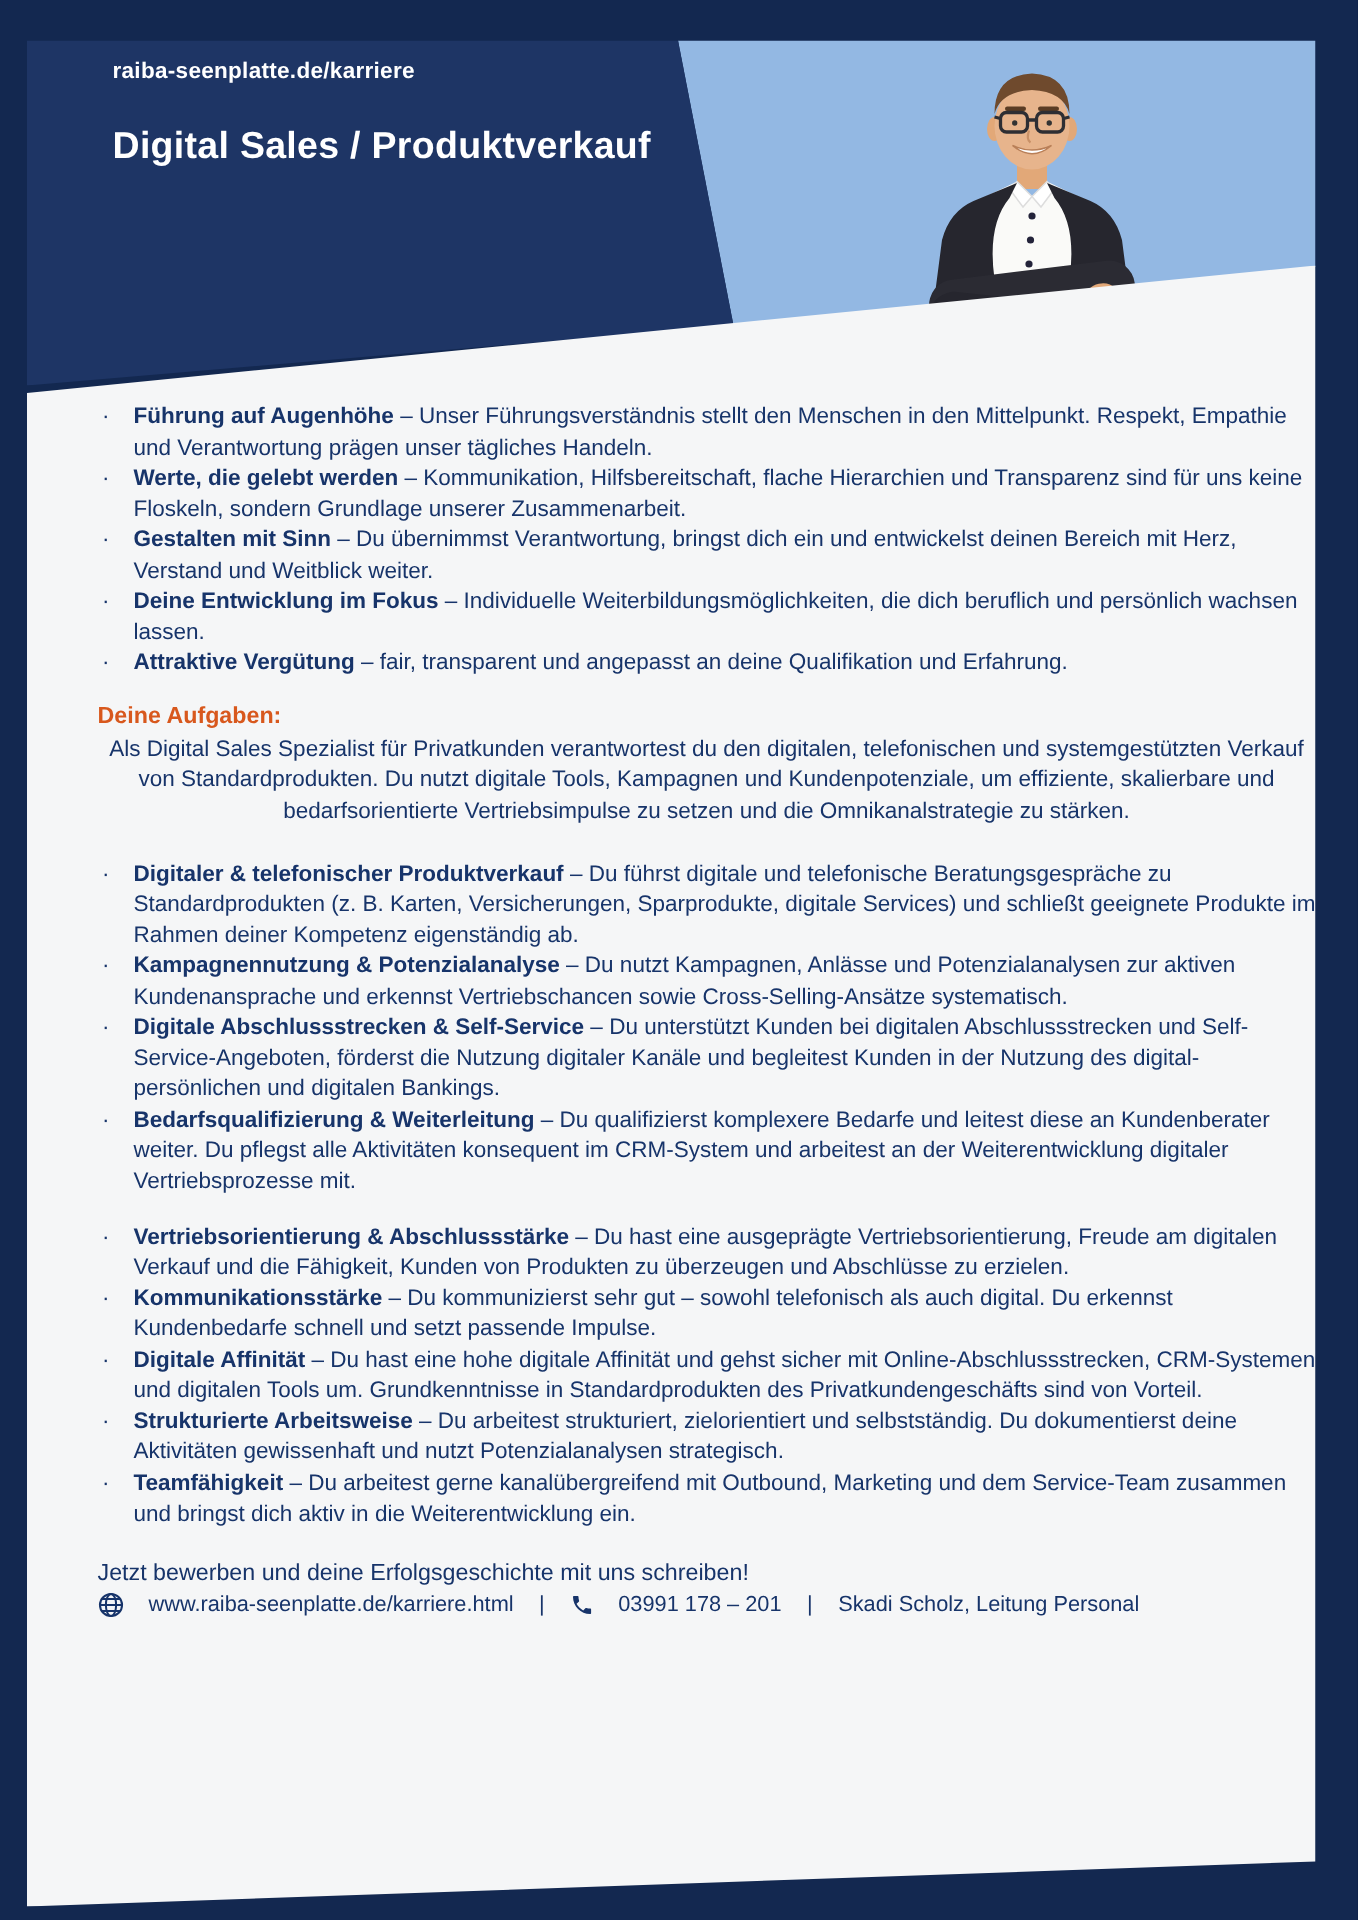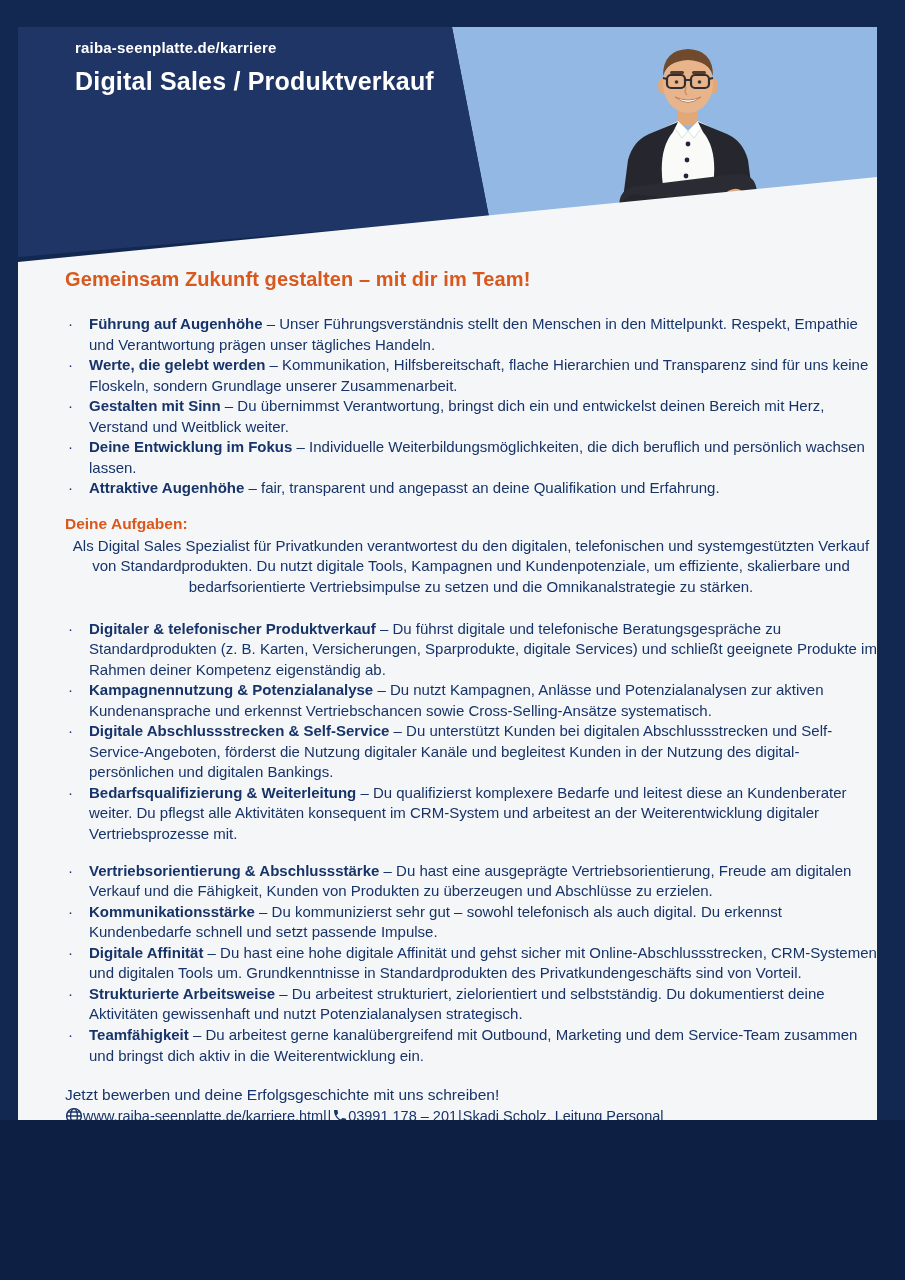--- a/index.html
+++ b/index.html
@@ -1,17 +1,17 @@
 <!DOCTYPE html>
 <html><head>
 <meta charset="utf-8">
 <style>
   html,body{margin:0;padding:0;background:#0d1f42;}
   .page{
-    position:relative;width:905px;height:1120px;overflow:hidden;
+    position:relative;width:905px;height:1280px;overflow:hidden;
     background:#132850;
     font-family:"Liberation Sans","DejaVu Sans",sans-serif;
     margin:0 auto;
   }
   .layer{position:absolute;inset:0;}
   .layer-lightblue{
     background:#93b8e3;
     clip-path:polygon(452px 27px,877px 27px,877px 178px,489px 217px);
   }
   .layer-header{
@@ -21,21 +21,21 @@
   .layer-white{
     background:#f5f6f7;
     clip-path:polygon(18px 262px,877px 177px,877px 1241px,18px 1271px);
     filter:drop-shadow(0 0 3px rgba(15,30,70,.3));
   }
   .hdr-url{
     position:absolute;left:75px;top:39px;color:#ffffff;
     font-size:15px;font-weight:bold;letter-spacing:.2px;
   }
   .hdr-title{
-    position:absolute;left:75px;top:64px;width:440px;color:#ffffff;
+    position:absolute;left:75px;top:80px;width:440px;color:#ffffff;
     font-size:25px;font-weight:bold;line-height:1.42;letter-spacing:.2px;
   }
   .man-wrap{position:absolute;left:583px;top:34px;width:210px;height:230px;}
   .content{
     position:absolute;left:65px;top:268px;width:812px;
     color:#17346a;
   }
   .headline{
     color:#d8581d;font-size:20px;font-weight:bold;margin:0 0 23px 0;letter-spacing:.1px;
   }
@@ -45,21 +45,21 @@
   }
   .intro{margin:0;font-size:15px;line-height:1.37;text-align:center;}
   .gap{height:21px;}
   ul.blist{list-style:none;margin:0;padding:0;}
   ul.blist li{display:flex;font-size:15px;line-height:1.37;}
   .dot{flex:none;width:21px;padding-left:3px;color:#17346a;}
   .btxt{flex:1;}
   .lead{font-weight:bold;}
   .cta-bold{font-size:15.5px;font-weight:normal;margin:20px 0 3px 0;}
   .cta-sub{font-size:13.5px;margin:0 0 8px 0;}
-  .contact{display:flex;align-items:center;font-size:14.5px;gap:0;}
+  .contact{display:flex;align-items:center;font-size:14.5px;gap:16px;}
   .contact .sep{margin:0 1px;}
   .cicon{flex:none;display:inline-flex;}
 </style>
 </head>
 <body>
 
 <div class="page">
 
   <div class="layer layer-lightblue">
     <div class="man-wrap">
@@ -107,21 +107,20 @@
 
   <div class="layer layer-header"></div>
   <div class="hdr-url">raiba-seenplatte.de/karriere</div>
   <div class="hdr-title">
     <div>Digital Sales / Produktverkauf</div>
   </div>
 
   <div class="layer layer-white"></div>
 
   <div class="content">
-    <h1 class="headline">Gemeinsam Zukunft gestalten – mit dir im Team!</h1>
 
     <div>
         <div class="section">
           <ul class="blist">
             <li>
               <span class="dot">·</span>
               <div class="btxt"><span class="lead">Führung auf Augenhöhe </span>– Unser Führungsverständnis stellt den Menschen in den Mittelpunkt. Respekt, Empathie und Verantwortung prägen unser tägliches Handeln.</div>
             </li>
             <li>
               <span class="dot">·</span>
@@ -130,21 +129,21 @@
             <li>
               <span class="dot">·</span>
               <div class="btxt"><span class="lead">Gestalten mit Sinn </span>– Du übernimmst Verantwortung, bringst dich ein und entwickelst deinen Bereich mit Herz, Verstand und Weitblick weiter.</div>
             </li>
             <li>
               <span class="dot">·</span>
               <div class="btxt"><span class="lead">Deine Entwicklung im Fokus </span>– Individuelle Weiterbildungsmöglichkeiten, die dich beruflich und persönlich wachsen lassen.</div>
             </li>
             <li>
               <span class="dot">·</span>
-              <div class="btxt"><span class="lead">Attraktive Augenhöhe </span>– fair, transparent und angepasst an deine Qualifikation und Erfahrung.</div>
+              <div class="btxt"><span class="lead">Attraktive Vergütung </span>– fair, transparent und angepasst an deine Qualifikation und Erfahrung.</div>
             </li>
           </ul>
         </div>
         <div class="section">
           <h3>Deine Aufgaben:</h3>
           <p class="intro">Als Digital Sales Spezialist für Privatkunden verantwortest du den digitalen, telefonischen und systemgestützten Verkauf von Standardprodukten. Du nutzt digitale Tools, Kampagnen und Kundenpotenziale, um effiziente, skalierbare und bedarfsorientierte Vertriebsimpulse zu setzen und die Omnikanalstrategie zu stärken.</p>
           <div class="gap"></div>
           <ul class="blist">
             <li>
               <span class="dot">·</span>

